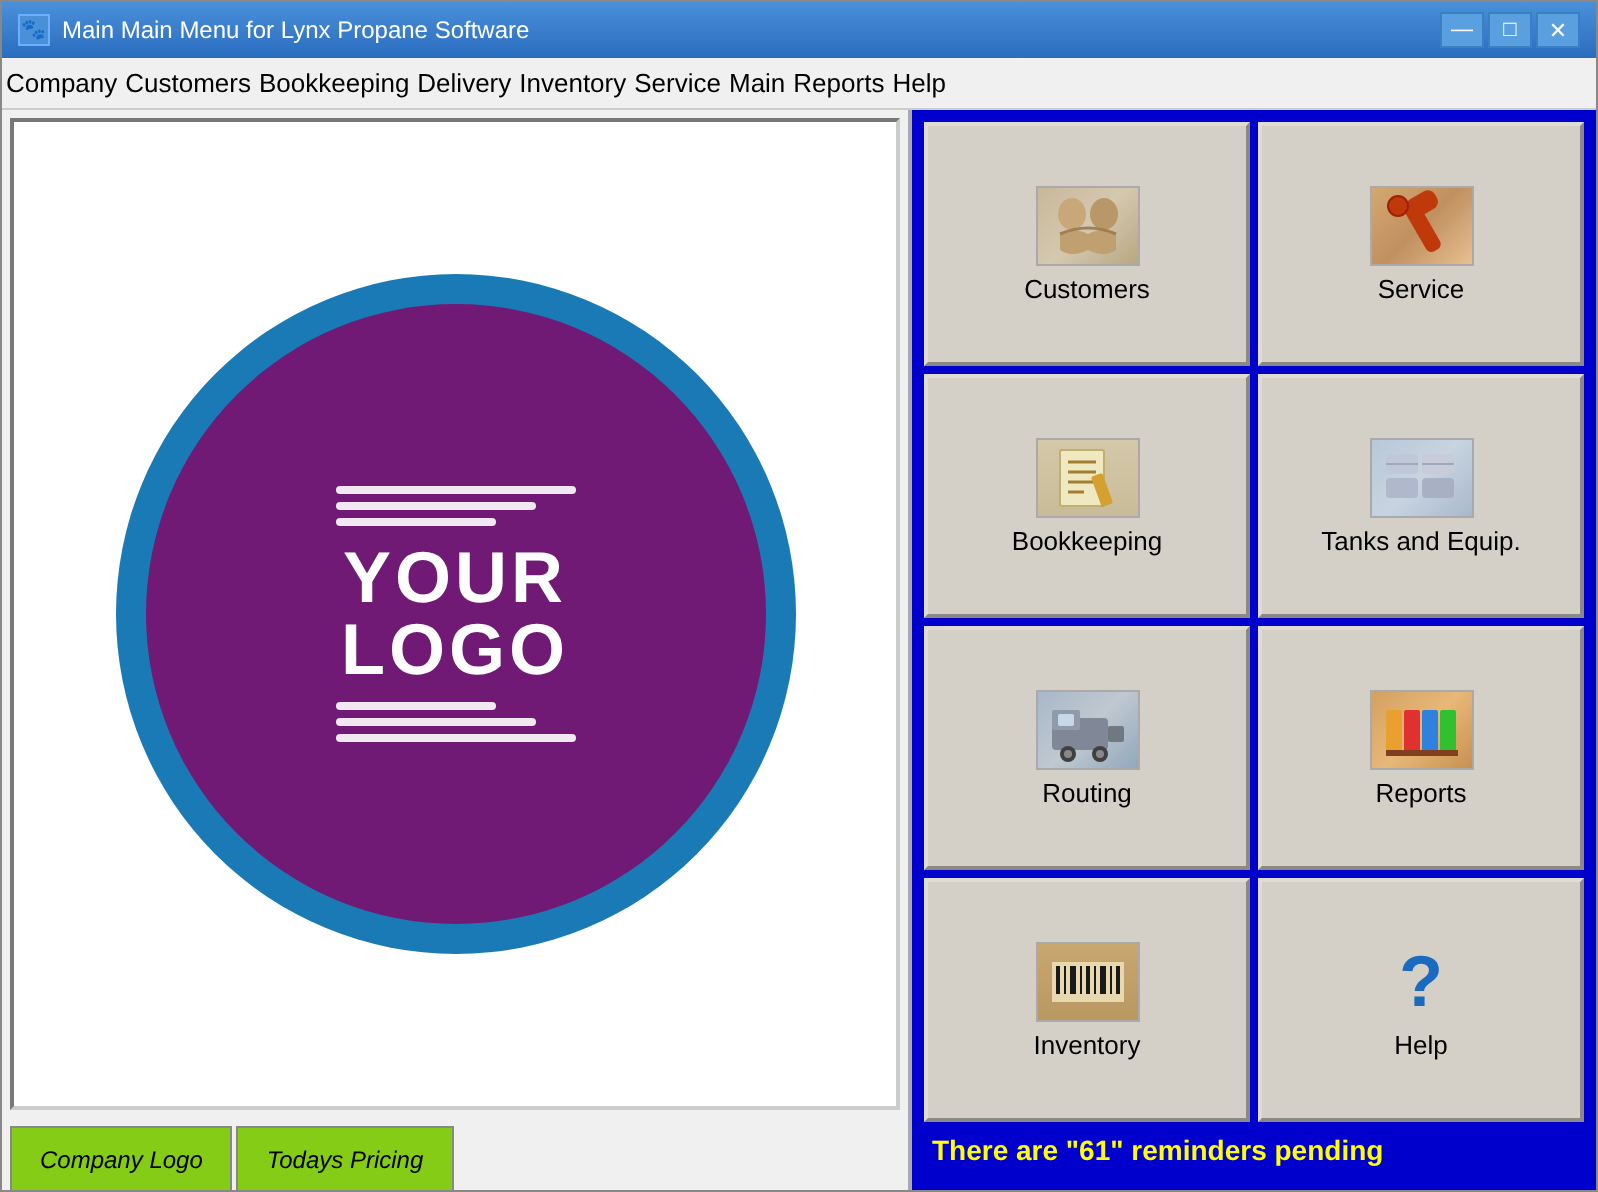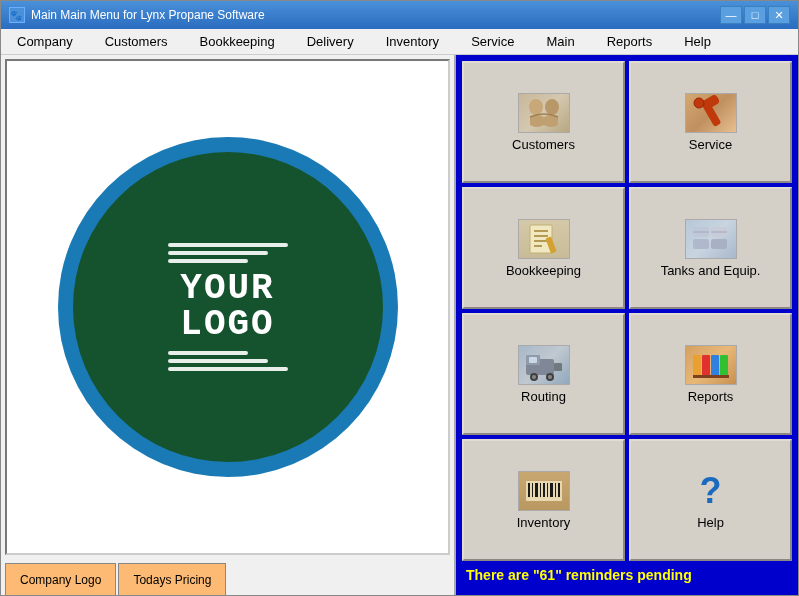--- a/index.html
+++ b/index.html
@@ -66,21 +66,21 @@
 
     .menu-bar {
       background: #f0f0f0;
       height: 26px;
       display: flex;
       align-items: stretch;
       border-bottom: 1px solid #ccc;
       flex-shrink: 0;
     }
     .menu-item {
-      padding: 4px 16px;
+      padding: 4px 2px;
       cursor: pointer;
       font-size: 13px;
       display: flex;
       align-items: center;
       white-space: nowrap;
     }
 
     .content-area {
       display: flex;
       flex: 1;
@@ -111,28 +111,27 @@
       border-radius: 50%;
       background: #1a7ab5;
       display: flex;
       align-items: center;
       justify-content: center;
     }
     .logo-circle-inner {
       width: 310px;
       height: 310px;
       border-radius: 50%;
-      background: #14532d;
+      background: #701a75;
       display: flex;
       flex-direction: column;
       align-items: center;
       justify-content: center;
       color: white;
       position: relative;
-      font-family: Liberation Mono, monospace;
     }
     .logo-lines {
       display: flex;
       flex-direction: column;
       gap: 4px;
       margin-bottom: 8px;
     }
     .logo-line {
       height: 4px;
       background: white;
@@ -164,27 +163,28 @@
       margin-top: 8px;
     }
     .logo-bottom-tabs {
       display: flex;
       height: 36px;
       gap: 2px;
       padding: 4px 4px 0;
     }
     .logo-tab {
       padding: 4px 14px;
-      background: #fdba74;
+      background: #84cc16;
       border: 1px solid #888;
       border-bottom: none;
       cursor: pointer;
       font-size: 12px;
       display: flex;
       align-items: center;
+      font-style: italic;
     }
 
     .right-panel {
       flex: 1;
       background: #0000cc;
       display: flex;
       flex-direction: column;
       padding: 6px;
     }
     .grid-buttons {

